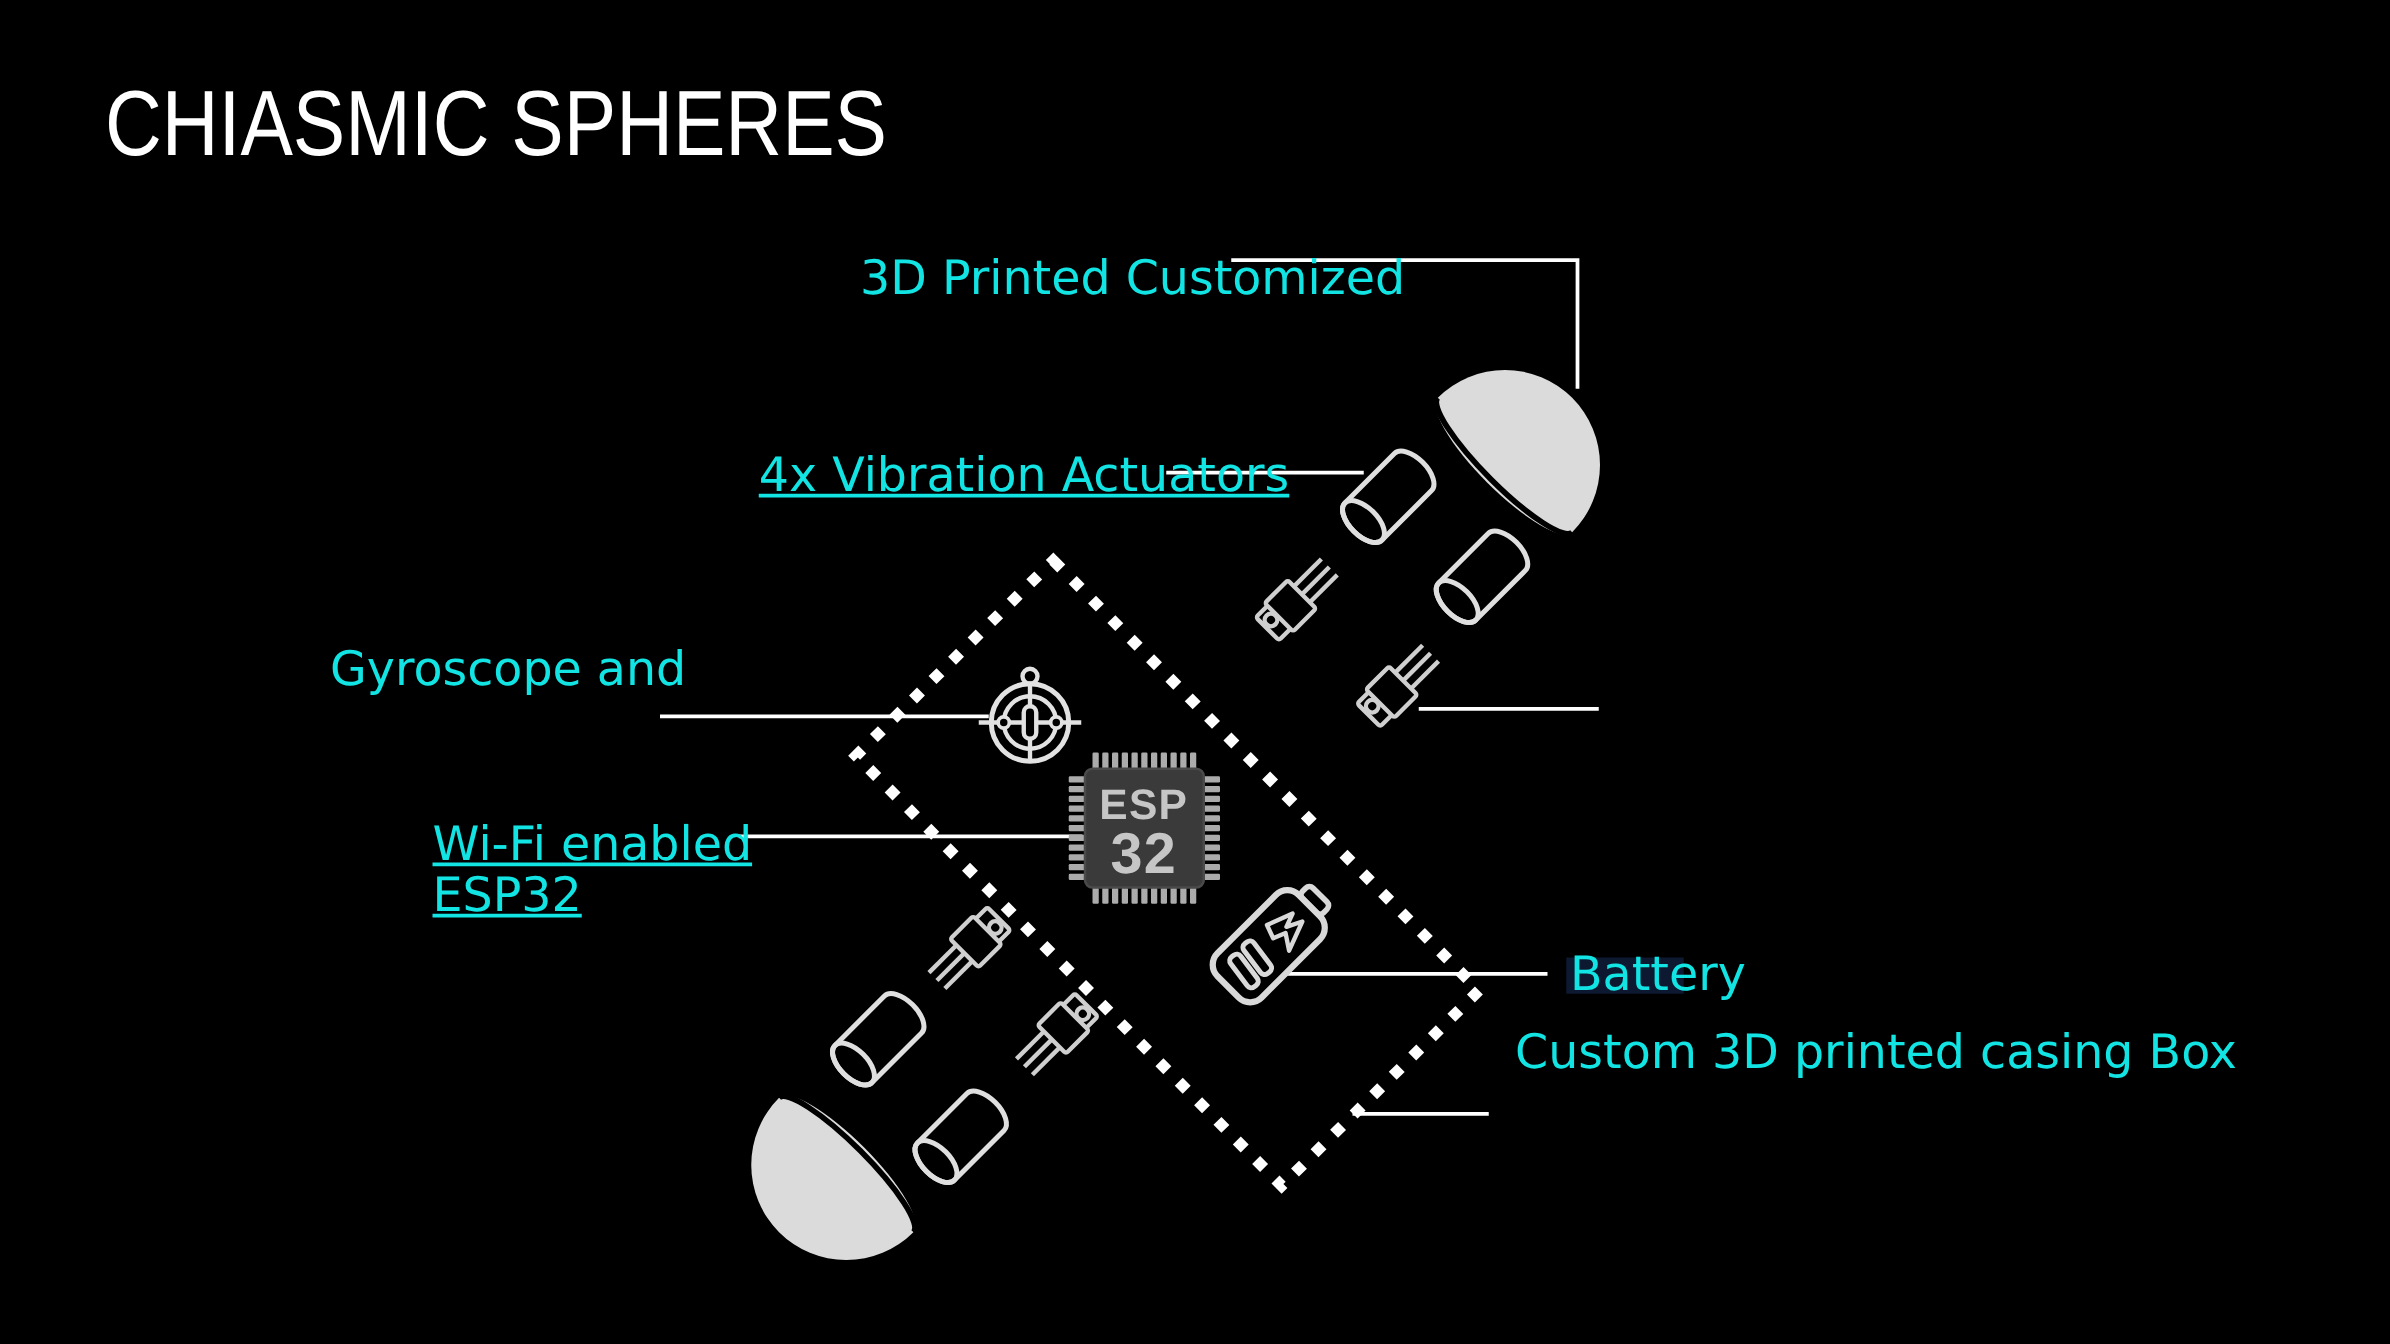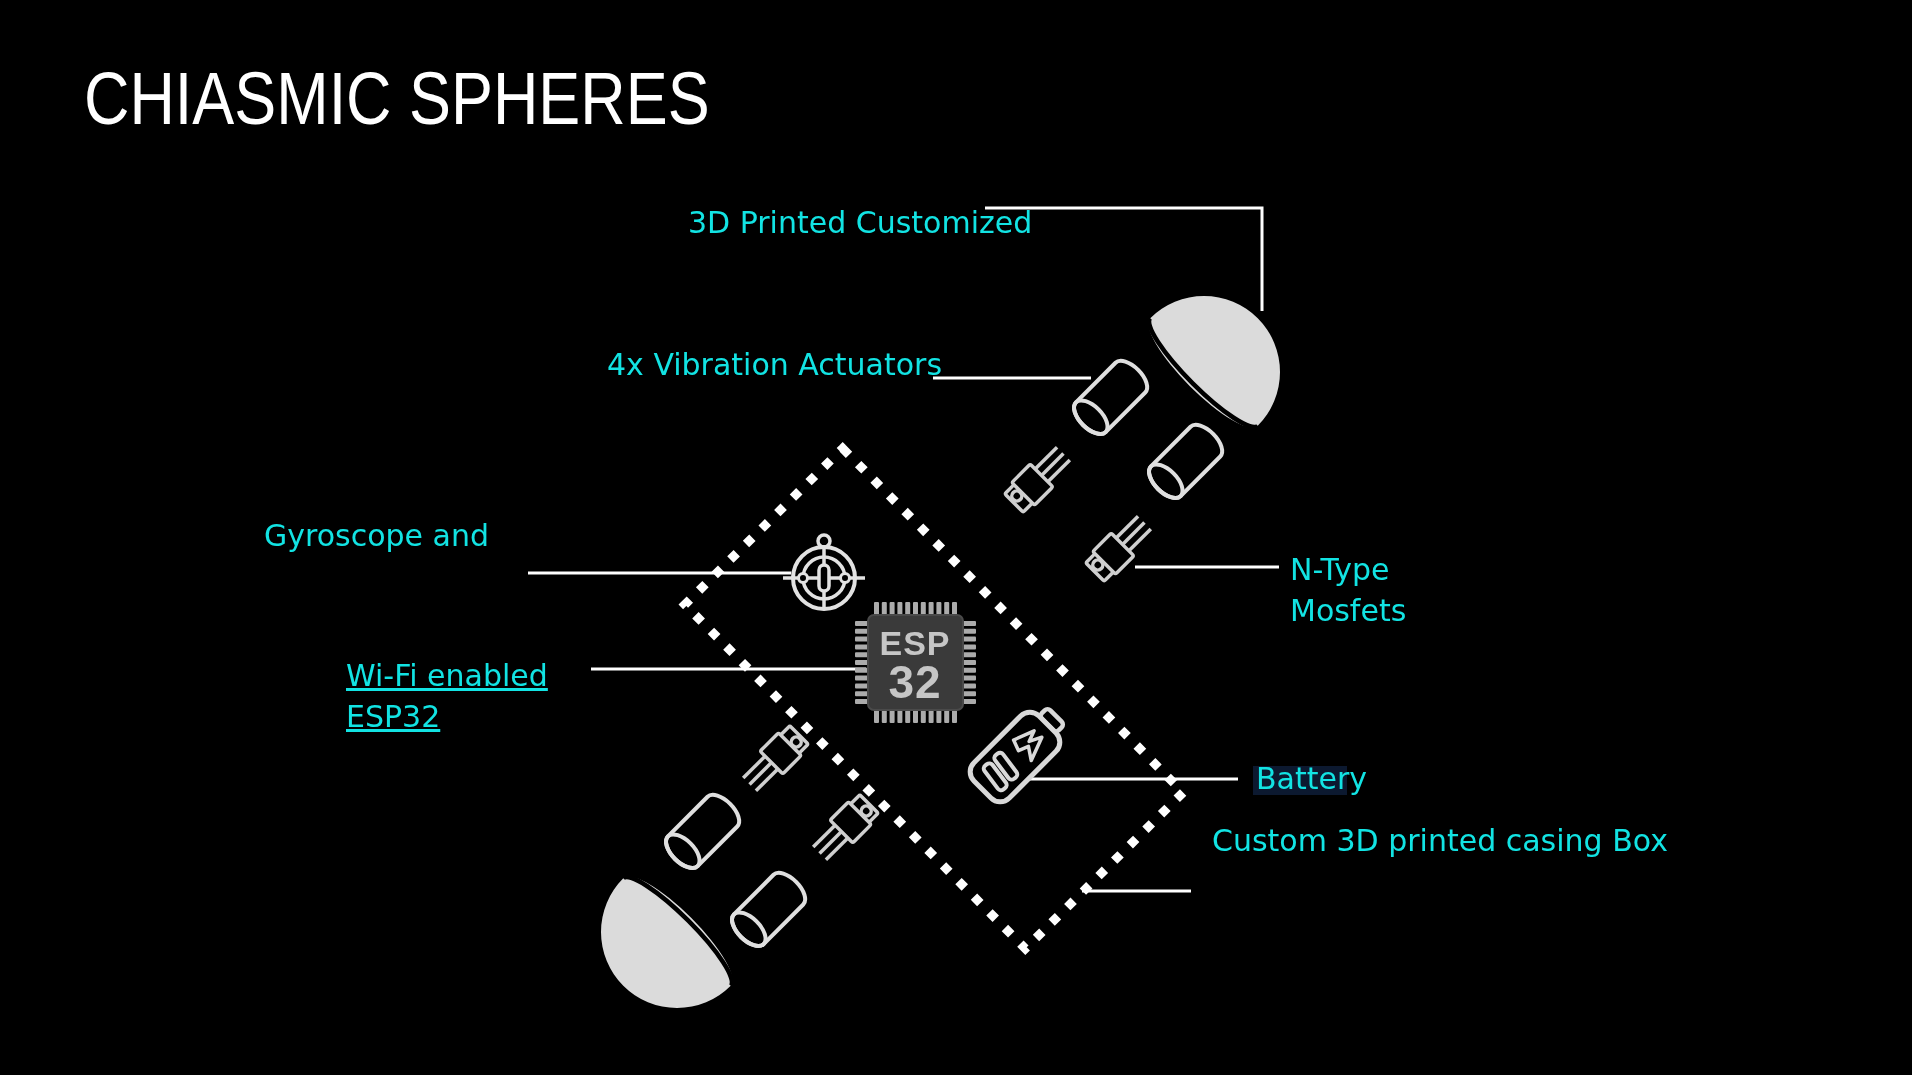--- a/index.html
+++ b/index.html
@@ -1,21 +1,21 @@
 <!DOCTYPE html>
 <html><head>
 <meta charset="utf-8">
 <style>
   html,body{margin:0;padding:0;background:#000;}
   #canvas{position:relative;width:1912px;height:1075px;background:#000;overflow:hidden;
           font-family:"DejaVu Sans",sans-serif;}
   .title{position:absolute;left:84px;top:62px;color:#fff;font-size:74px;line-height:74px;
          font-family:"Liberation Sans",sans-serif;font-weight:500;transform:scaleX(.85);
          transform-origin:left top;white-space:nowrap;}
-  .lbl{position:absolute;color:#12E3E3;font-size:30px;line-height:41px;white-space:nowrap;}
+  .lbl{position:absolute;color:#12E3E3;font-size:38px;line-height:41px;white-space:nowrap;}
   .lbl span{display:block;}
   svg{position:absolute;left:0;top:0;}
   .hl{position:absolute;background:#0C1930;}
 </style>
 </head>
 <body>
 
 <div id="canvas">
 
   <div class="title">CHIASMIC SPHERES</div>
@@ -169,37 +169,33 @@
       <rect x="-33" y="-15" width="10" height="30" rx="4" stroke-width="4" transform="rotate(8 -28 0)"></rect>
       <rect x="-18" y="-15" width="10" height="30" rx="4" stroke-width="4" transform="rotate(8 -13 0)"></rect>
       <path d="M 11,-13 L 32,-5 L 21,-1 L 33,5 L 9,14 L 17,2 L 7,-2 Z" stroke-width="3.5"></path>
     </g>
   </svg>
 
   <div class="lbl" style="left:688px;top:202px;">
     <span>3D Printed Customized</span>
   </div>
 
-  <div class="lbl" style="left:607px;top:344px;">
+  <div class="lbl" style="left:607px;top:360px;text-decoration:underline;">
     <span>4x Vibration Actuators</span>
   </div>
 
   <div class="lbl" style="left:264px;top:515px;">
     <span>Gyroscope and</span>
   </div>
 
   <div class="lbl" style="left:346px;top:655px;text-decoration:underline;">
     <span>Wi-Fi enabled</span>
     <span>ESP32</span>
   </div>
 
-  <div class="lbl" style="left:1290px;top:549px;">
-    <span>N-Type</span>
-    <span>Mosfets</span>
-  </div>
 
   <div class="hl" style="left:1253px;top:766px;width:94px;height:29px;"></div>
   <div class="lbl" style="left:1256px;top:764px;line-height:30px;text-align:center;">
     <span>Battery</span>
   </div>
 
   <div class="lbl" style="left:1212px;top:826px;line-height:30px;">
     <span>Custom 3D printed casing Box</span>
   </div>
 

